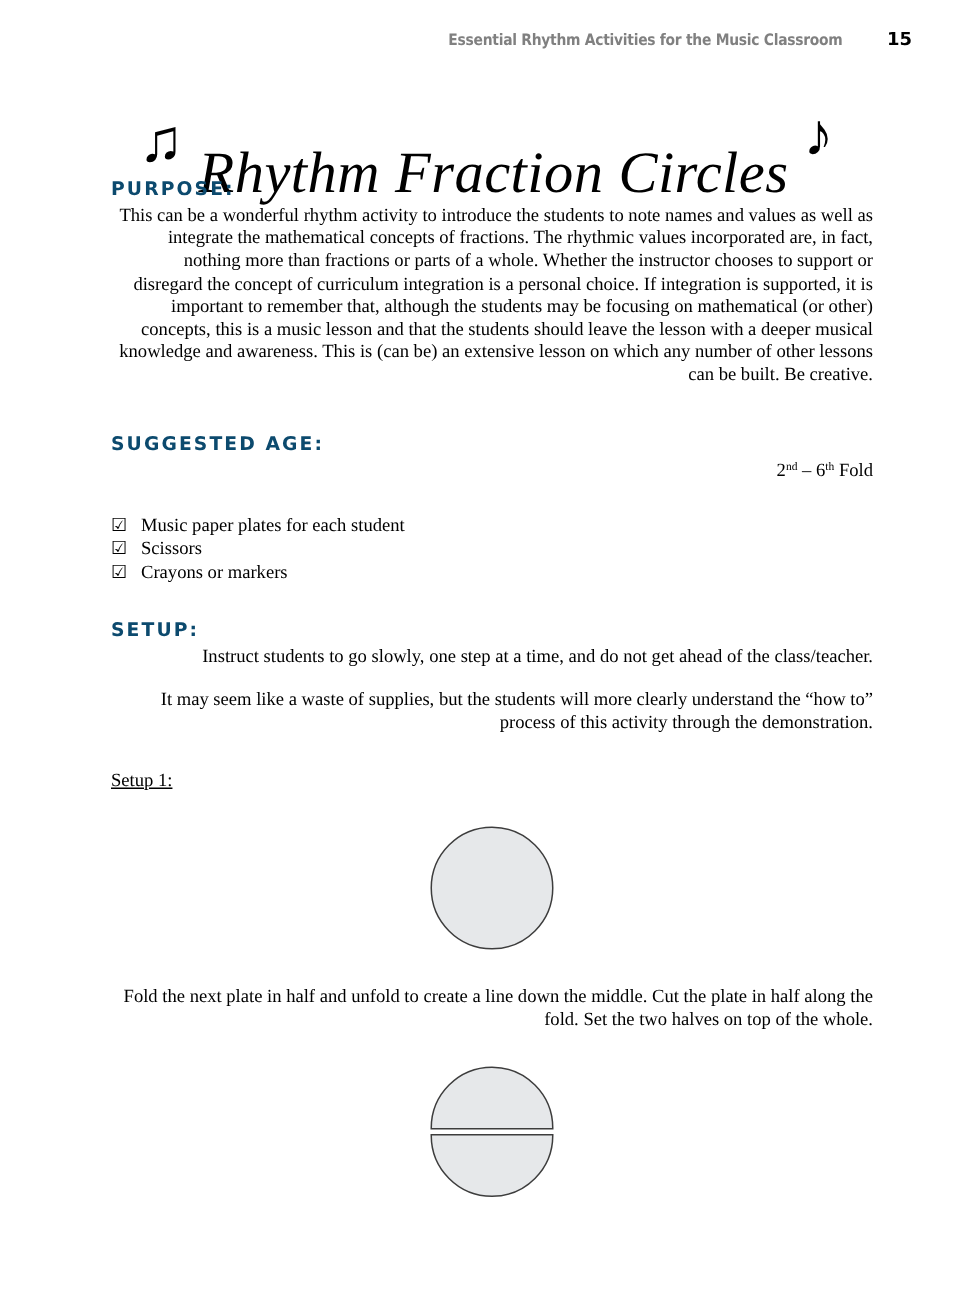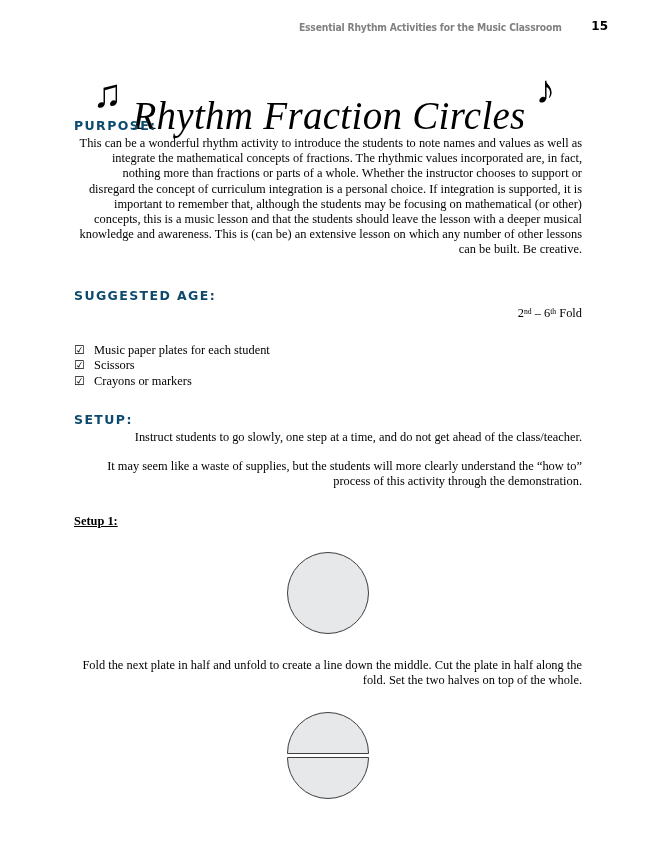--- a/index.html
+++ b/index.html
@@ -133,21 +133,21 @@
     display: inline-block;
     width: 20px;
     flex: 0 0 20px;
     font-size: 12px;
     font-family: "DejaVu Sans", sans-serif;
   }
 
   
   .sub-heading {
     font-family: "Liberation Serif", serif;
-    font-weight: bold;
+    font-weight: normal;
     font-size: 12.4px;
     text-decoration: underline;
     margin: 0 0 1px 0;
     display: inline-block;
   }
 
   
   .figure {
     width: 100%;
     display: flex;

